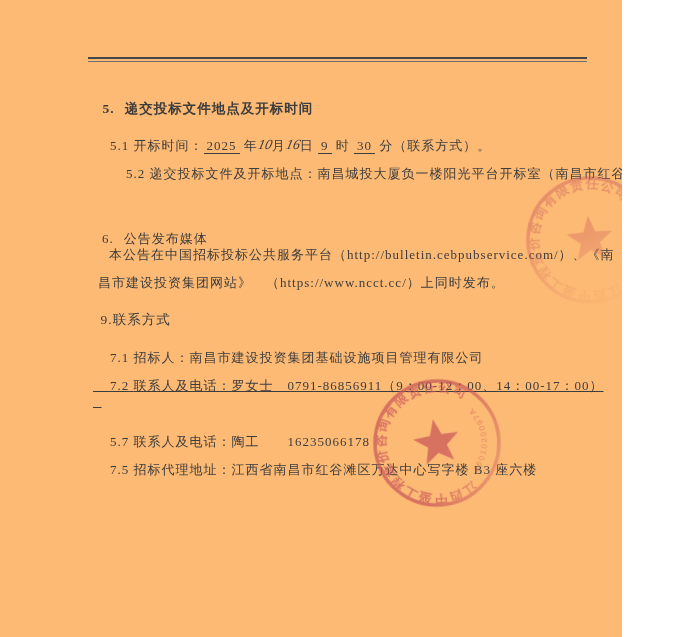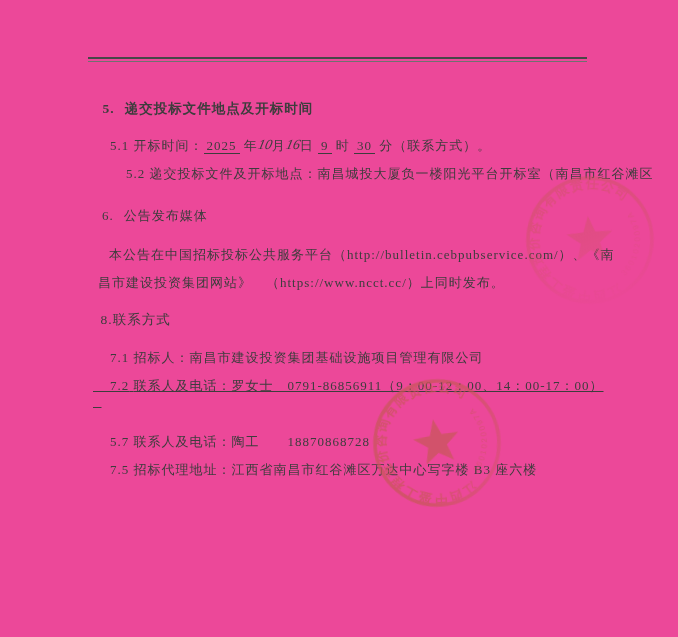--- a/index.html
+++ b/index.html
@@ -1,19 +1,19 @@
 <!DOCTYPE html>
 <html><head>
 <meta charset="utf-8">
 <style>
   html,body{margin:0;padding:0;background:#ffffff;}
   .page{
     position:relative;
-    width:678px;height:637px;
-    background:#ec4899;
+    width:622px;height:637px;
+    background:#fdba74;
     overflow:hidden;
     font-family:"Liberation Serif","DejaVu Serif",serif;
     color:#3d3d3d;
   }
   .line{
     position:absolute;
     font-size:13px;
     letter-spacing:1px;
     line-height:16px;
     white-space:pre;
@@ -72,42 +72,42 @@
   </div>
 
   <div class="line" style="left:93px;top:122px;">
     <span>5.1</span><span> </span><span>开标时间：</span><span class="u">2025</span><span> </span><span>年</span><span class="hand">10</span><span>月</span><span class="hand">16</span><span>日</span><span> </span><span class="u">9</span><span> </span><span>时</span><span> </span><span class="u">30</span><span> </span><span>分（联系方式）。</span>
   </div>
 
   <div class="line" style="left:109px;top:150px;">
     <span>5.2</span><span> </span><span>递交投标文件及开标地点：南昌城投大厦负一楼阳光平台开标室（南昌市红谷滩区</span>
   </div>
 
-  <div class="line" style="left:85px;top:192px;text-align:right;">
+  <div class="line" style="left:85px;top:215px;text-align:right;">
     <span>6.</span><span class="num-gap"></span><span>公告发布媒体</span>
   </div>
   <div class="line" style="left:92px;top:231px;">
     <span>本公告在中国招标投标公共服务平台（http://bulletin.cebpubservice.com/）、《南</span>
   </div>
   <div class="line" style="left:81px;top:259px;">
     <span>昌市建设投资集团网站》　（https://www.ncct.cc/）上同时发布。</span>
   </div>
 
   <div class="line" style="left:83px;top:296px;font-size:13.5px;">
-    <span>8.联系方式</span>
+    <span>9.联系方式</span>
   </div>
 
   <div class="line" style="left:93px;top:334px;text-align:center;">
     <span>7.1</span><span> </span><span>招标人：南昌市建设投资集团基础设施项目管理有限公司</span>
   </div>
   <div class="line" style="left:93px;top:362px;text-decoration:underline;">
     <span>7.2</span><span> </span><span>联系人及电话：罗女士　0791-86856911（9：00-12：00、14：00-17：00）</span>
   </div>
   <div class="line" style="left:93px;top:418px;">
-    <span>5.7</span><span> </span><span>联系人及电话：陶工　　18870868728</span>
+    <span>5.7</span><span> </span><span>联系人及电话：陶工　　16235066178</span>
   </div>
   <div class="line" style="left:93px;top:446px;">
     <span>7.5</span><span> </span><span>招标代理地址：江西省南昌市红谷滩区万达中心写字楼 B3 座六楼</span>
   </div>
 
   <svg class="seal seal-a" viewBox="0 0 160 160" width="160" height="160" aria-hidden="true">
     <defs>
       <path id="sa-name" d="M 34.97 106 A 52 52 0 1 1 125.03 106" fill="none"></path>
       <path id="sa-code" d="M 44.64 115.36 A 50 50 0 0 0 115.36 115.36" fill="none"></path>
     </defs>

